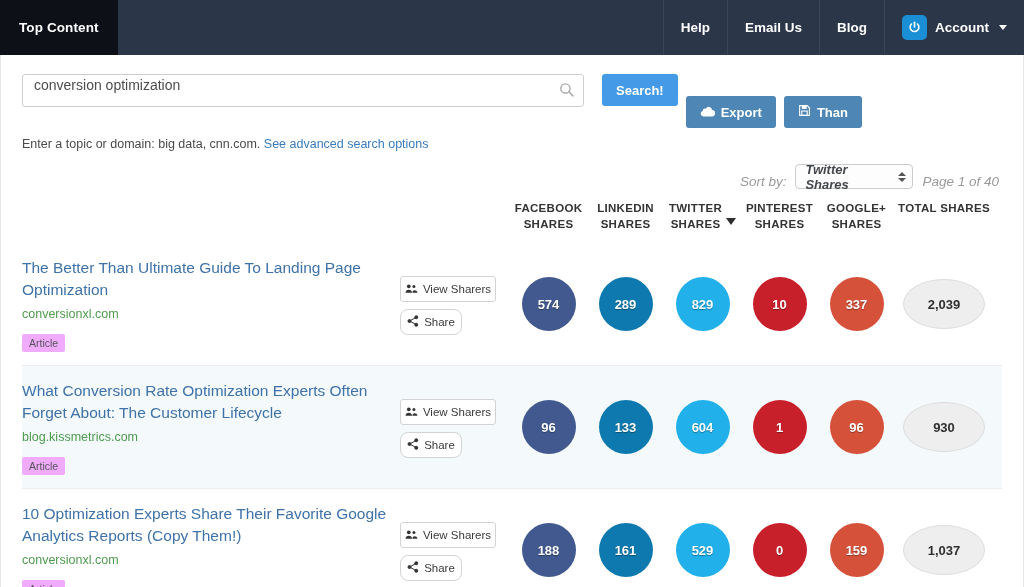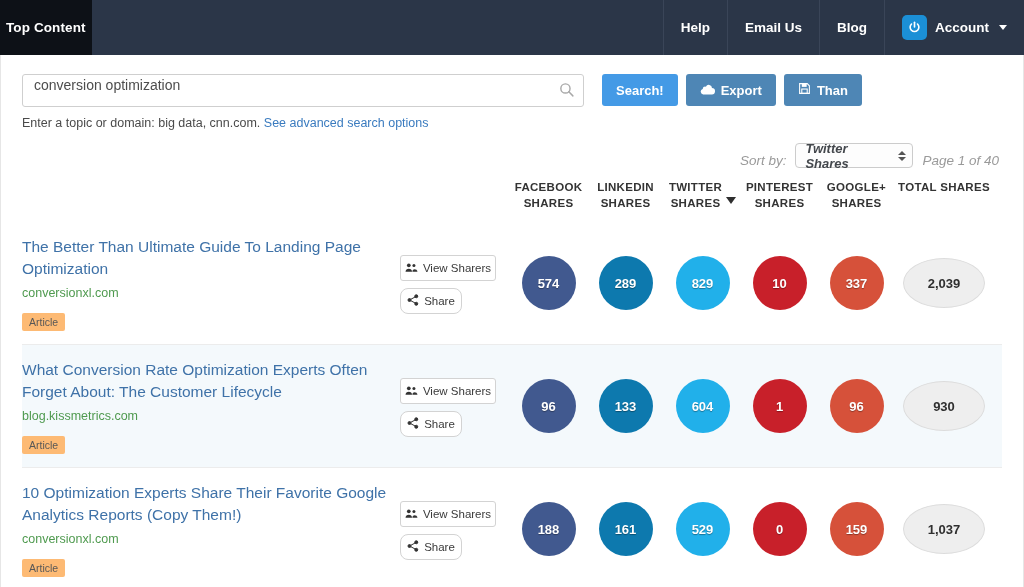--- a/index.html
+++ b/index.html
@@ -13,21 +13,21 @@
   
   .navbar {
     height: 55px; width: 1024px;
     background: #2b3648;
     display: flex; align-items: stretch;
     position: relative;
   }
   .nav-left { display: flex; align-items: stretch; }
   .nav-tab {
     display: flex; align-items: center;
-    padding: 0 6px;
+    padding: 0 19px;
     color: #ffffff;
     font-size: 13.5px;
     font-weight: bold;
     letter-spacing: .1px;
     cursor: pointer;
     white-space: nowrap;
   }
   .nav-tab.active { background: #0d1117; }
   .nav-right {
     margin-left: auto;
@@ -97,21 +97,21 @@
     height: 32px;
     border: none; border-radius: 3px;
     color: #fff; font-size: 13px; font-weight: bold;
     font-family: "Liberation Sans", sans-serif;
     display: inline-flex; align-items: center; gap: 6px;
     padding: 0 14px;
     cursor: pointer;
     white-space: nowrap;
   }
   .btn-primary { background: #449ae6; }
-  .btn-default { background: #4e86b5; }
+  .btn-default { background: #4e86b5; margin-top: 22px; }
   .hint {
     margin-top: 9px;
     font-size: 12.5px;
     color: #4a4a4a;
   }
   .hint a { color: #3a7bbf; text-decoration: none; }
 
   
   .sortrow {
     display: flex; align-items: flex-end; justify-content: flex-end;
@@ -202,21 +202,21 @@
     color: #4f9a4f;
     font-size: 12.5px;
     margin-top: 6px;
     display: block;
     text-decoration: none;
     cursor: pointer;
   }
   .res-tag {
     display: inline-block;
     margin-top: 13px;
-    background: #fdba74;
+    background: #f0abfc;
     color: #575757;
     font-size: 10.5px;
     padding: 3px 7px;
     border-radius: 2px;
   }
   .act-btn {
     display: flex; align-items: center; justify-content: center; gap: 5px;
     width: 96px; height: 26px;
     border: 1px solid #d3d3d3;
     border-radius: 3px;

